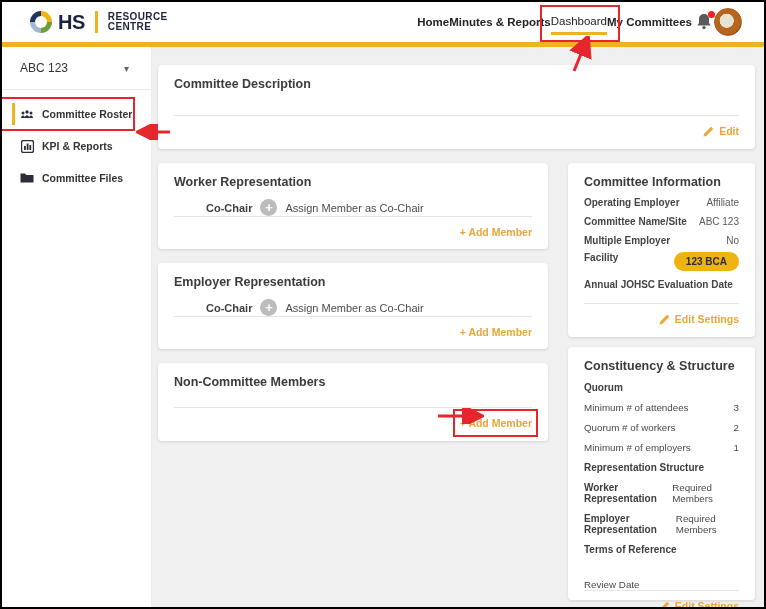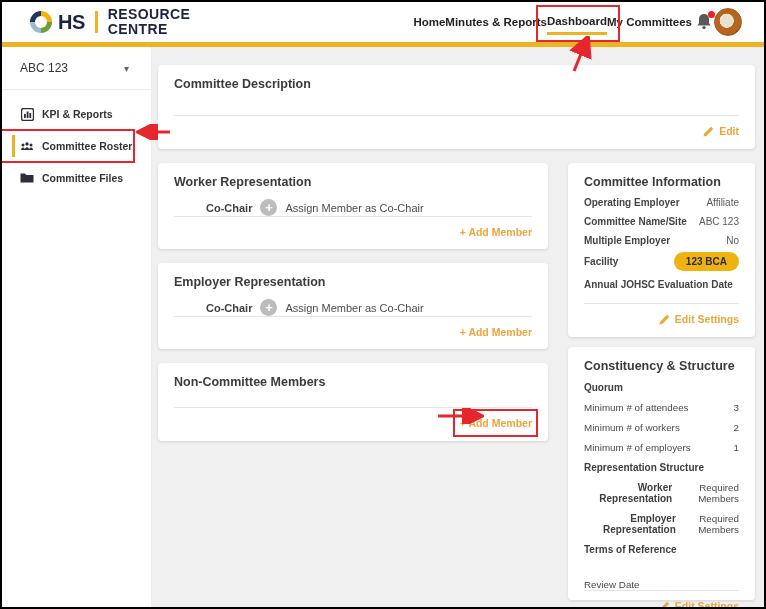--- a/index.html
+++ b/index.html
@@ -34,24 +34,24 @@
     background:conic-gradient(#f2b30e 0 25%, #6f9a3d 25% 50%, #9fb9cf 50% 75%, #22355c 75% 100%);
     position:relative;
   }
   .logo-o::after{
     content:"";position:absolute;left:5px;top:5px;width:12px;height:12px;
     border-radius:50%;background:#fff;
   }
   .logo-hs{font-size:20px;font-weight:800;color:var(--navy);letter-spacing:-0.5px;}
   .logo-bar{width:3px;height:22px;background:var(--gold);margin:0 4px;}
   .logo-tagline{display:flex;flex-direction:column;line-height:1.05;}
-  .logo-tagline span{font-size:14px;font-weight:800;color:var(--navy);letter-spacing:0.4px;}
+  .logo-tagline span{font-size:10px;font-weight:800;color:var(--navy);letter-spacing:0.4px;}
   .nav{display:flex;align-items:center;}
   .nav-item{font-size:11.5px;font-weight:600;color:#232323;text-decoration:none;cursor:pointer;white-space:nowrap;}
-  .nav-item.dashboard{position:relative;font-weight:700;padding-bottom:2px;}
+  .nav-item.dashboard{position:relative;font-weight:400;padding-bottom:2px;}
   .gold-underline{position:absolute;left:0;right:0;bottom:-6px;height:3px;background:var(--gold);}
   .ann-box{position:absolute;border:2px solid var(--red);pointer-events:none;}
   .dash-box{left:-11px;right:-13px;top:-10px;bottom:-13px;}
   .bell-wrap{position:relative;width:18px;height:20px;cursor:pointer;margin-left:4px;}
   .bell-dot{position:absolute;right:-1px;top:-1px;width:7px;height:7px;border-radius:50%;background:#e22;}
   .avatar{
     width:28px;height:28px;border-radius:50%;cursor:pointer;
     background:radial-gradient(circle at 45% 45%, #e8e2d2 0 34%, #b5651d 36% 70%, #7a3c10 72% 100%);
     border:1px solid #a55a1a;
   }
@@ -101,32 +101,32 @@
   .plus-circle{
     width:17px;height:17px;border-radius:50%;background:#bcbcbc;color:#fff;
     display:flex;align-items:center;justify-content:center;
     font-size:13px;font-weight:700;cursor:pointer;line-height:1;
   }
   .assign-label{font-size:11px;color:#4c4c4c;}
   .rel{position:relative;display:inline-flex;}
   .addm-box{left:-7px;right:-6px;top:-8px;bottom:-8px;}
   
   .info-card{height:174px;}
-  .info-row{display:flex;justify-content:space-between;align-items:center;margin-top:8px;}
+  .info-row{display:flex;justify-content:space-between;margin-top:8px;}
   .info-label{font-size:10px;font-weight:700;color:#444;}
   .info-value{font-size:10px;color:var(--text-val);}
   .badge{
     background:#efb310;color:#2b2b40;font-size:10px;font-weight:700;
     padding:4px 12px;border-radius:11px;
   }
   .facility-row{margin-top:6px;}
   
   .cons-card{height:253px;}
   .sub-head{font-size:10px;font-weight:700;color:#3d3d3d;margin-top:9px;}
-  .cons-row{display:flex;justify-content:space-between;margin-top:9px;text-align:right;}
+  .cons-row{display:flex;justify-content:space-between;margin-top:9px;}
   .cons-label{font-size:9.8px;color:#4a4a4a;font-weight:400;}
   .cons-label.bold{font-weight:700;color:#3d3d3d;font-size:10px;}
   .cons-value{font-size:9.8px;color:#4a4a4a;}
   .plain-row{margin-top:24px;}
   
   .ann-arrow{position:absolute;pointer-events:none;}
 </style>
 </head>
 <body>
 
@@ -165,50 +165,50 @@
 
   <div class="layout">
 
     <aside class="sidebar">
       <div class="committee-select">
         <span class="sel-label">ABC 123</span>
         <span class="caret">▾</span>
       </div>
       <div class="side-divider"></div>
 
-      <div class="side-item">
-        <span class="side-icon">
-          <svg width="13" height="13" viewBox="0 0 13 13">
-            <rect x="0.5" y="0.5" width="12" height="12" rx="2" fill="none" stroke="#2d2d3a" stroke-width="1.4"></rect>
-            <rect x="3" y="6" width="1.8" height="4" fill="#2d2d3a"></rect>
-            <rect x="5.7" y="3.5" width="1.8" height="6.5" fill="#2d2d3a"></rect>
-            <rect x="8.4" y="5" width="1.8" height="5" fill="#2d2d3a"></rect>
-          </svg>
-        </span>
-        <span class="lbl">KPI &amp; Reports</span>
-      </div>
-
       <div class="side-item active">
         <span class="accent"></span>
         <span class="side-icon">
           <svg width="14" height="12" viewBox="0 0 14 12">
             <circle cx="3" cy="5" r="1.5" fill="#2d2d3a"></circle>
             <circle cx="7" cy="4" r="1.7" fill="#2d2d3a"></circle>
             <circle cx="11" cy="5" r="1.5" fill="#2d2d3a"></circle>
             <path d="M1 10c0-1.4 1-2.4 2-2.4s2 1 2 2.4z" fill="#2d2d3a"></path>
             <path d="M4.8 10c0-1.8 1.1-2.8 2.2-2.8s2.2 1 2.2 2.8z" fill="#2d2d3a"></path>
             <path d="M9 10c0-1.4 1-2.4 2-2.4s2 1 2 2.4z" fill="#2d2d3a"></path>
           </svg>
         </span>
         <span class="lbl">Committee Roster</span>
         <span class="ann-box roster-box" style="left:-8px;right:16px;top:-3px;bottom:-3px;width:auto;"></span>
       </div>
 
       <div class="side-item">
         <span class="side-icon">
+          <svg width="13" height="13" viewBox="0 0 13 13">
+            <rect x="0.5" y="0.5" width="12" height="12" rx="2" fill="none" stroke="#2d2d3a" stroke-width="1.4"></rect>
+            <rect x="3" y="6" width="1.8" height="4" fill="#2d2d3a"></rect>
+            <rect x="5.7" y="3.5" width="1.8" height="6.5" fill="#2d2d3a"></rect>
+            <rect x="8.4" y="5" width="1.8" height="5" fill="#2d2d3a"></rect>
+          </svg>
+        </span>
+        <span class="lbl">KPI &amp; Reports</span>
+      </div>
+
+      <div class="side-item">
+        <span class="side-icon">
           <svg width="14" height="12" viewBox="0 0 14 12">
             <path d="M0.5 1.5h4.4l1.4 1.6h7.2v7.4H0.5z" fill="#2d2d3a"></path>
           </svg>
         </span>
         <span class="lbl">Committee Files</span>
       </div>
     </aside>
 
     <main class="main">
 
@@ -301,21 +301,21 @@
           </section>
 
           <section class="card cons-card">
             <div class="card-title">Constituency &amp; Structure</div>
             <div class="sub-head">Quorum</div>
             <div class="cons-row">
               <span class="cons-label">Minimum # of attendees</span>
               <span class="cons-value">3</span>
             </div>
             <div class="cons-row">
-              <span class="cons-label">Minimum # of workers</span>
+              <span class="cons-label">Quorum # of workers</span>
               <span class="cons-value">2</span>
             </div>
             <div class="cons-row">
               <span class="cons-label">Minimum # of employers</span>
               <span class="cons-value">1</span>
             </div>
             <div class="sub-head">Representation Structure</div>
             <div class="cons-row">
               <span class="cons-label bold">Worker Representation</span>
               <span class="cons-value">Required Members</span>

